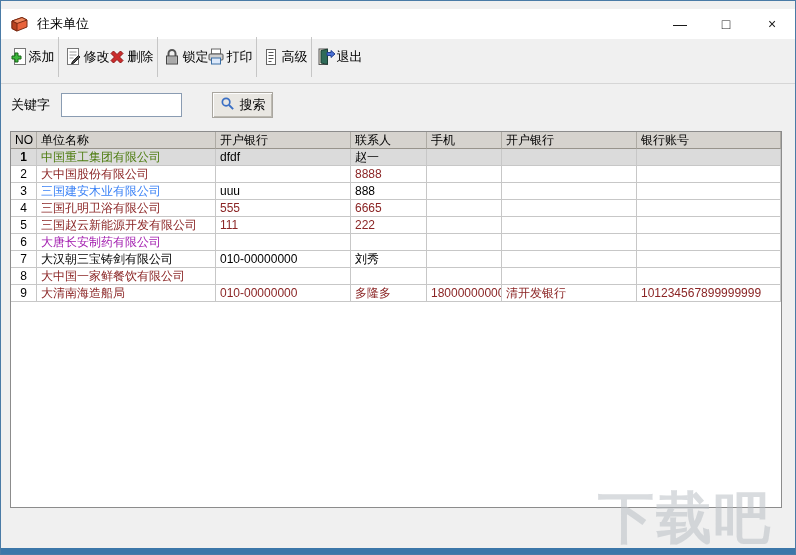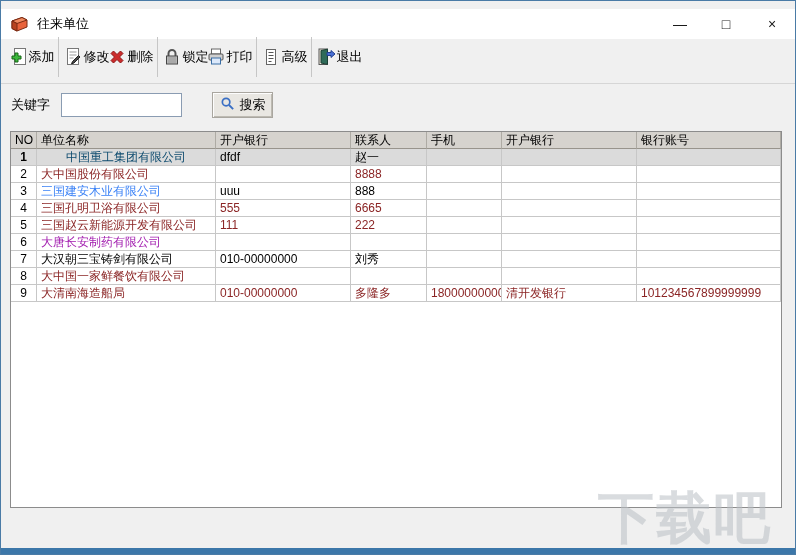--- a/index.html
+++ b/index.html
@@ -152,21 +152,21 @@
         <div class="cell th" style="width: 179px;">单位名称</div>
         <div class="cell th" style="width: 135px;">开户银行</div>
         <div class="cell th" style="width: 76px;">联系人</div>
         <div class="cell th" style="width: 75px;">手机</div>
         <div class="cell th" style="width: 135px;">开户银行</div>
         <div class="cell th" style="width: 144px;">银行账号</div>
       </div>
     <div class="tbody">
         <div class="trow sel">
           <div class="cell td no-cell" style="width: 26px;">1</div>
-          <div class="cell td" style="width: 179px; color: #0c4a6e; text-align: center;">中国重工集团有限公司</div>
+          <div class="cell td" style="width: 179px; color: #4d7c0f;">中国重工集团有限公司</div>
           <div class="cell td" style="width: 135px; color: rgb(0, 0, 0);">dfdf</div>
           <div class="cell td" style="width: 76px; color: rgb(0, 0, 0);">赵一</div>
           <div class="cell td" style="width: 75px; color: rgb(0, 0, 0);"></div>
           <div class="cell td" style="width: 135px; color: rgb(0, 0, 0);"></div>
           <div class="cell td" style="width: 144px; color: rgb(0, 0, 0);"></div>
         </div>
         <div class="trow">
           <div class="cell td no-cell" style="width: 26px;">2</div>
           <div class="cell td" style="width: 179px; color: rgb(139, 37, 37);">大中国股份有限公司</div>
           <div class="cell td" style="width: 135px; color: rgb(139, 37, 37);"></div>

